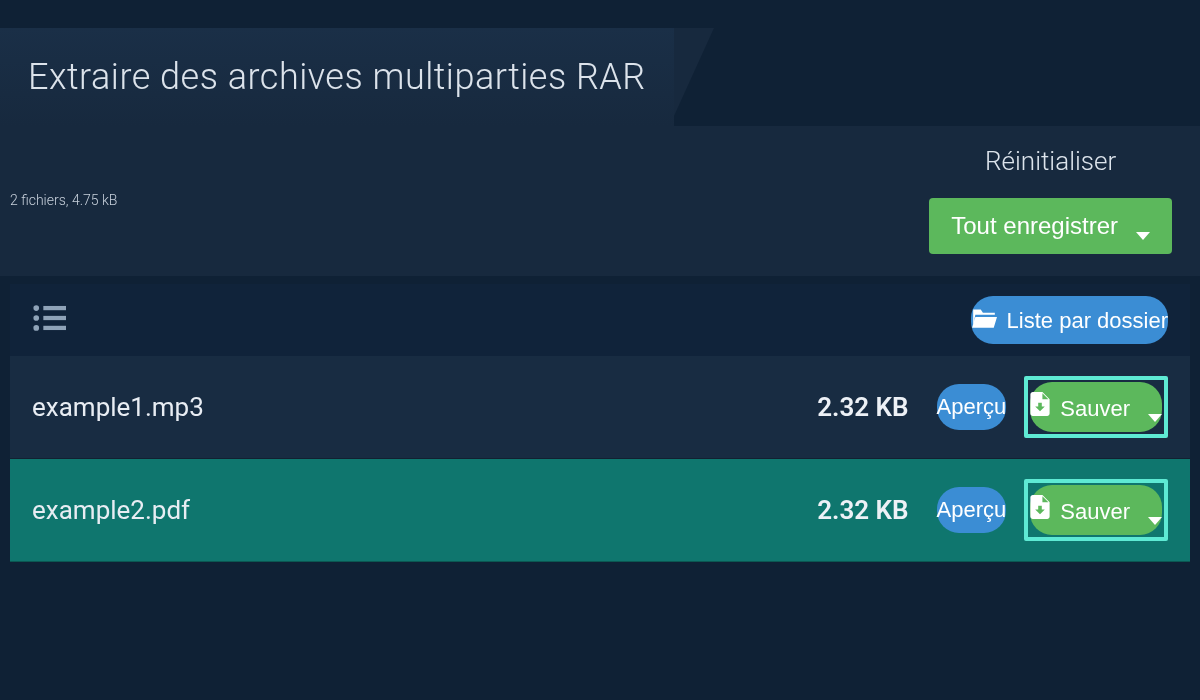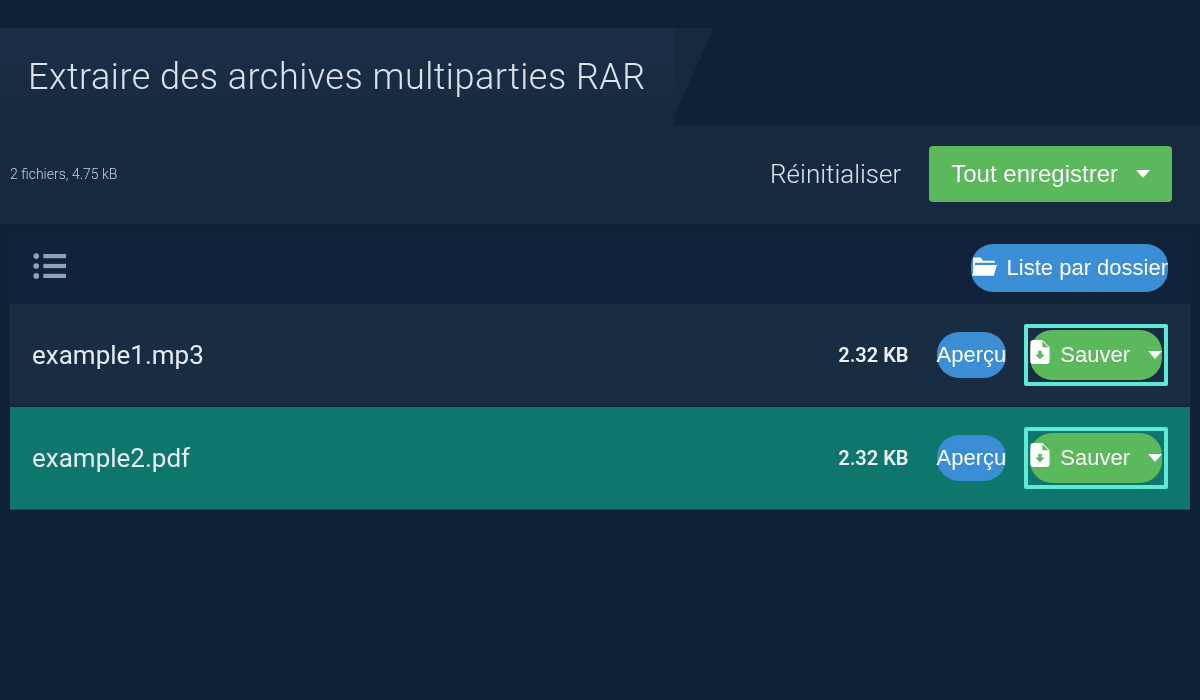--- a/index.html
+++ b/index.html
@@ -59,30 +59,31 @@
       color: #e8edf3;
     }
     .file-meta {
       font-size: 14px;
       color: #c7d0db;
       font-weight: 300;
     }
     .file-actions {
       display: flex;
       align-items: center;
-      gap: 28px;
+      gap: 22px;
+      flex-direction: column;
     }
     .reset-link {
       font-size: 26px;
       color: #dde4ec;
       font-weight: 300;
     }
     .btn {
       display: inline-flex;
-      align-items: center;
+      align-items: flex-end;
       gap: 10px;
       padding: 14px 22px;
       border: none;
       border-radius: 4px;
       font-size: 24px;
       color: #fff;
       cursor: pointer;
       font-weight: 400;
     }
     .btn-green {
@@ -138,21 +139,21 @@
       font-size: 26px;
       color: #e8edf3;
       font-weight: 400;
     }
     .file-row-right {
       display: flex;
       align-items: center;
       gap: 18px;
     }
     .file-size {
-      font-size: 20px;
+      font-size: 26px;
       font-weight: 600;
       color: #edf1f6;
       margin-right: 10px;
     }
     .save-btn-wrapper {
       border: 4px solid #5eead4;
       border-radius: 2px;
       padding: 2px;
       display: inline-flex;
     }

